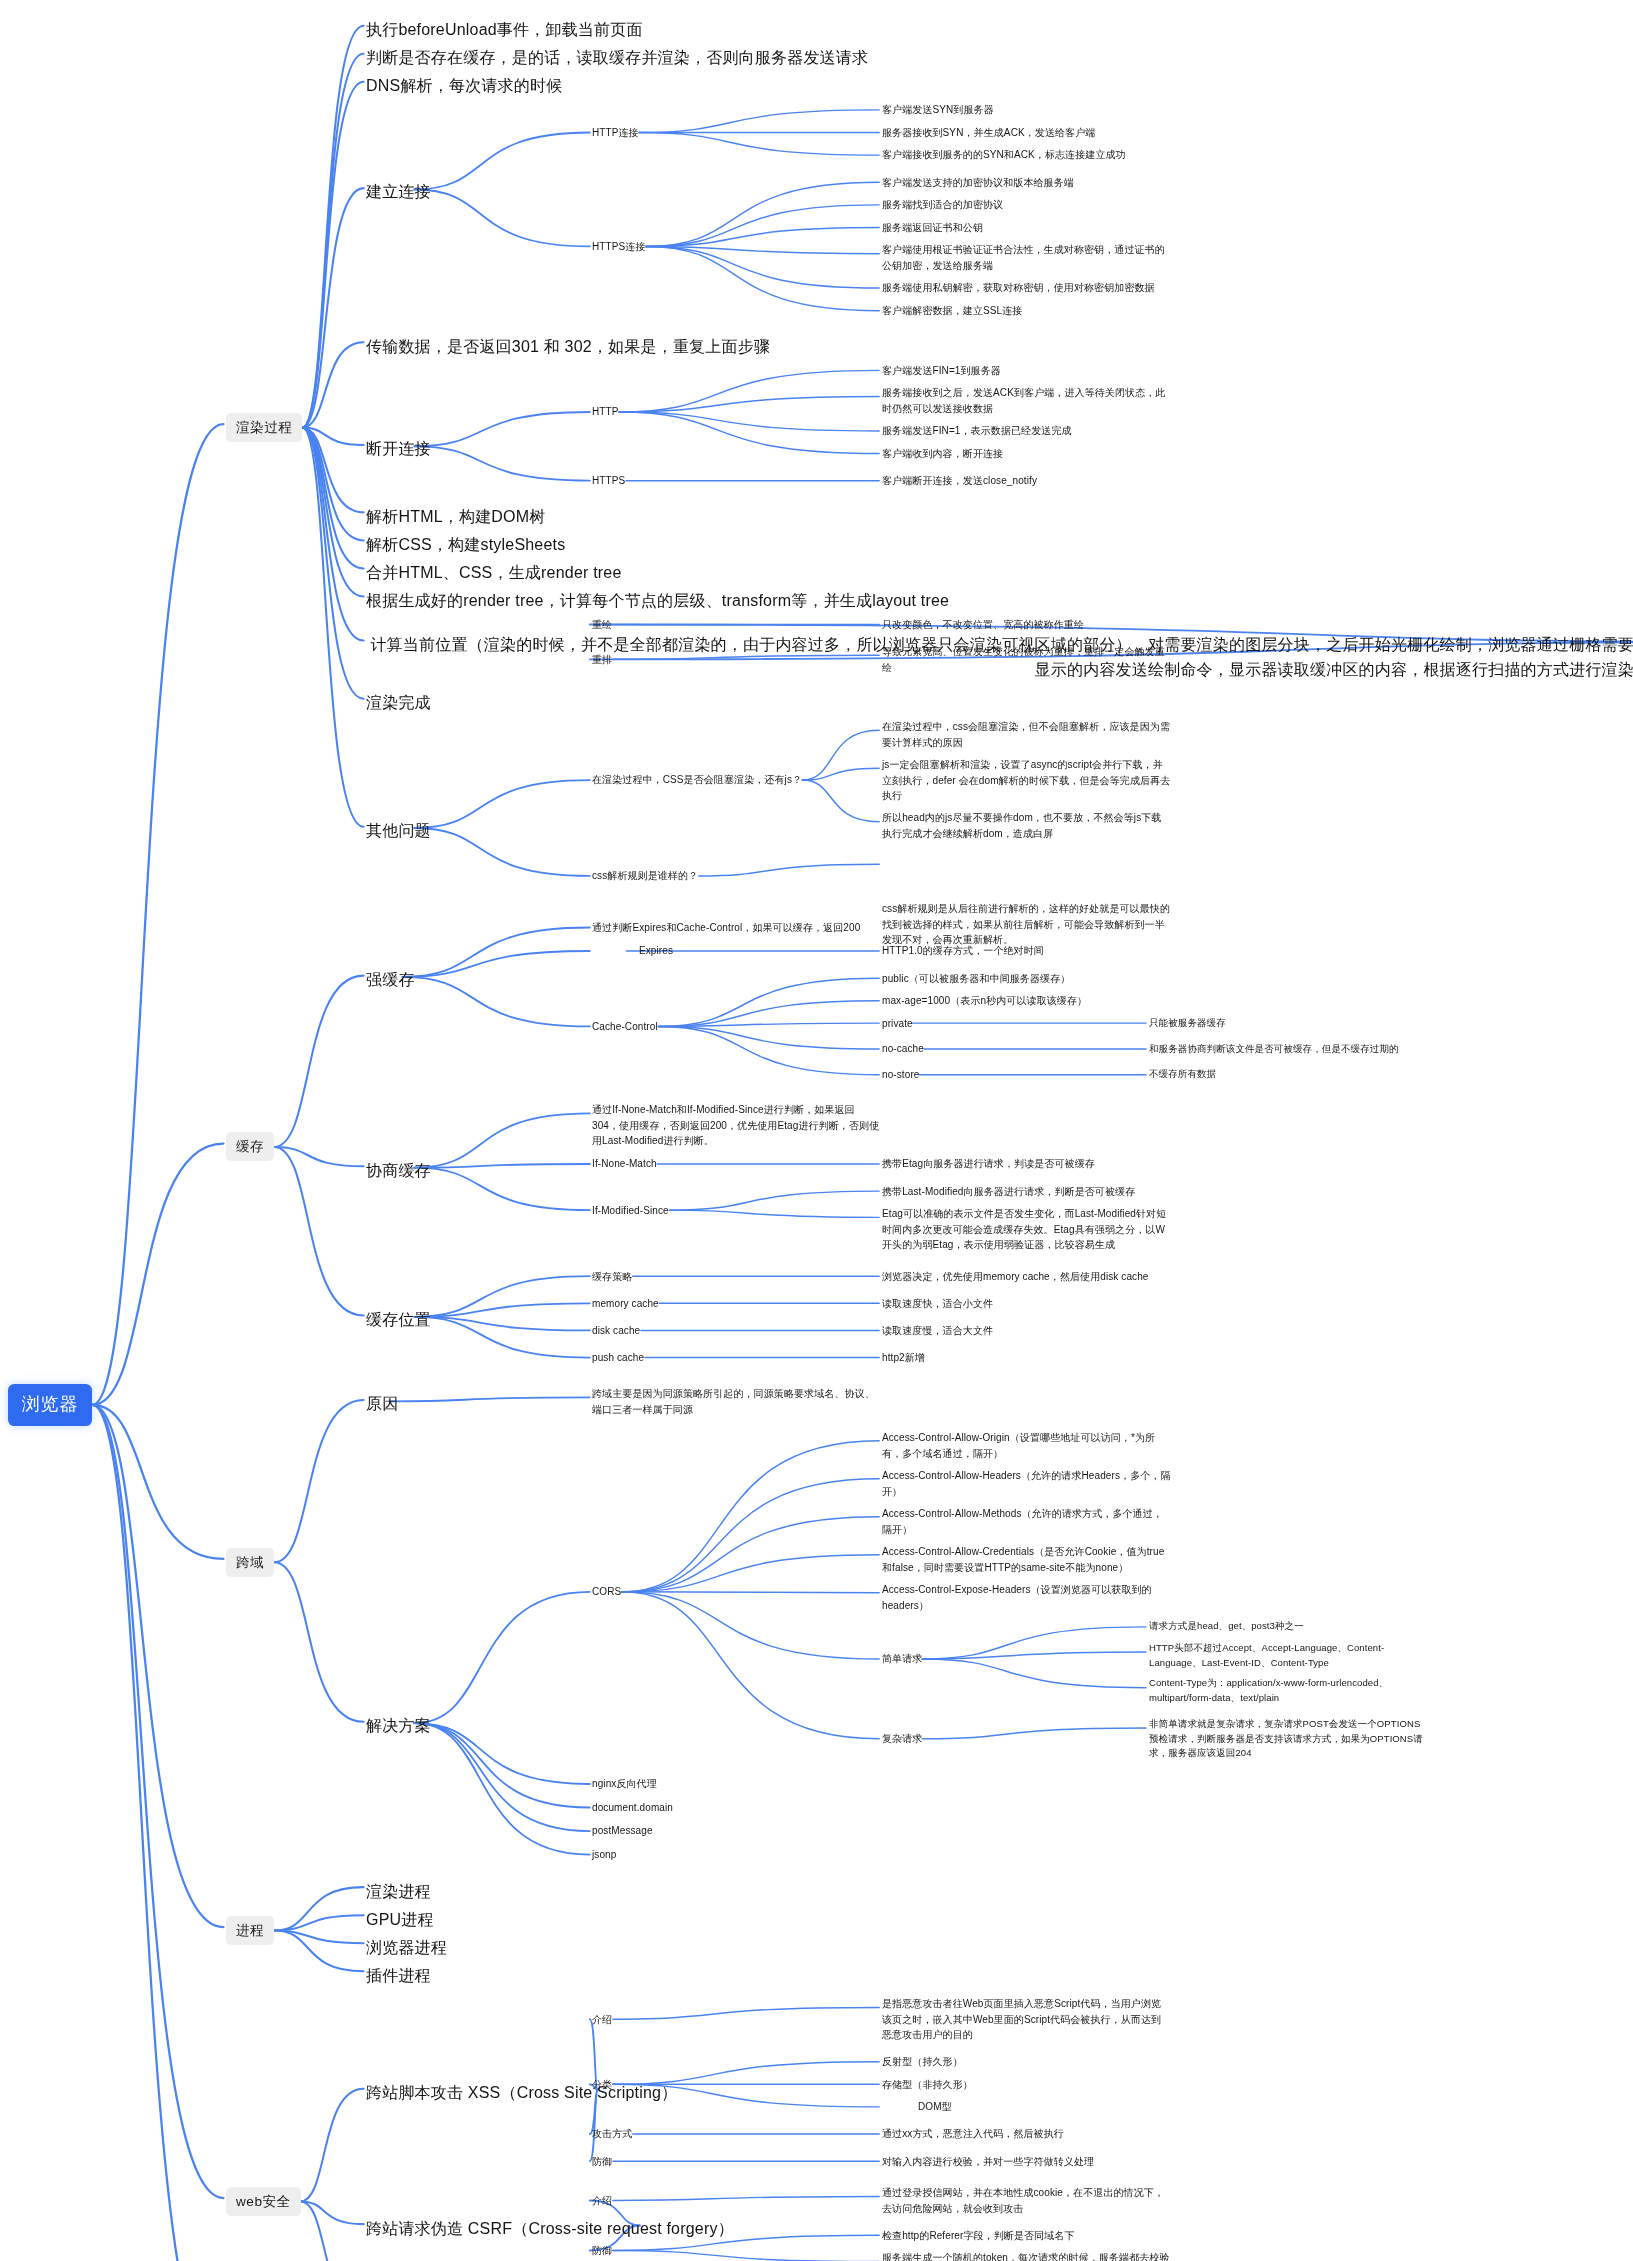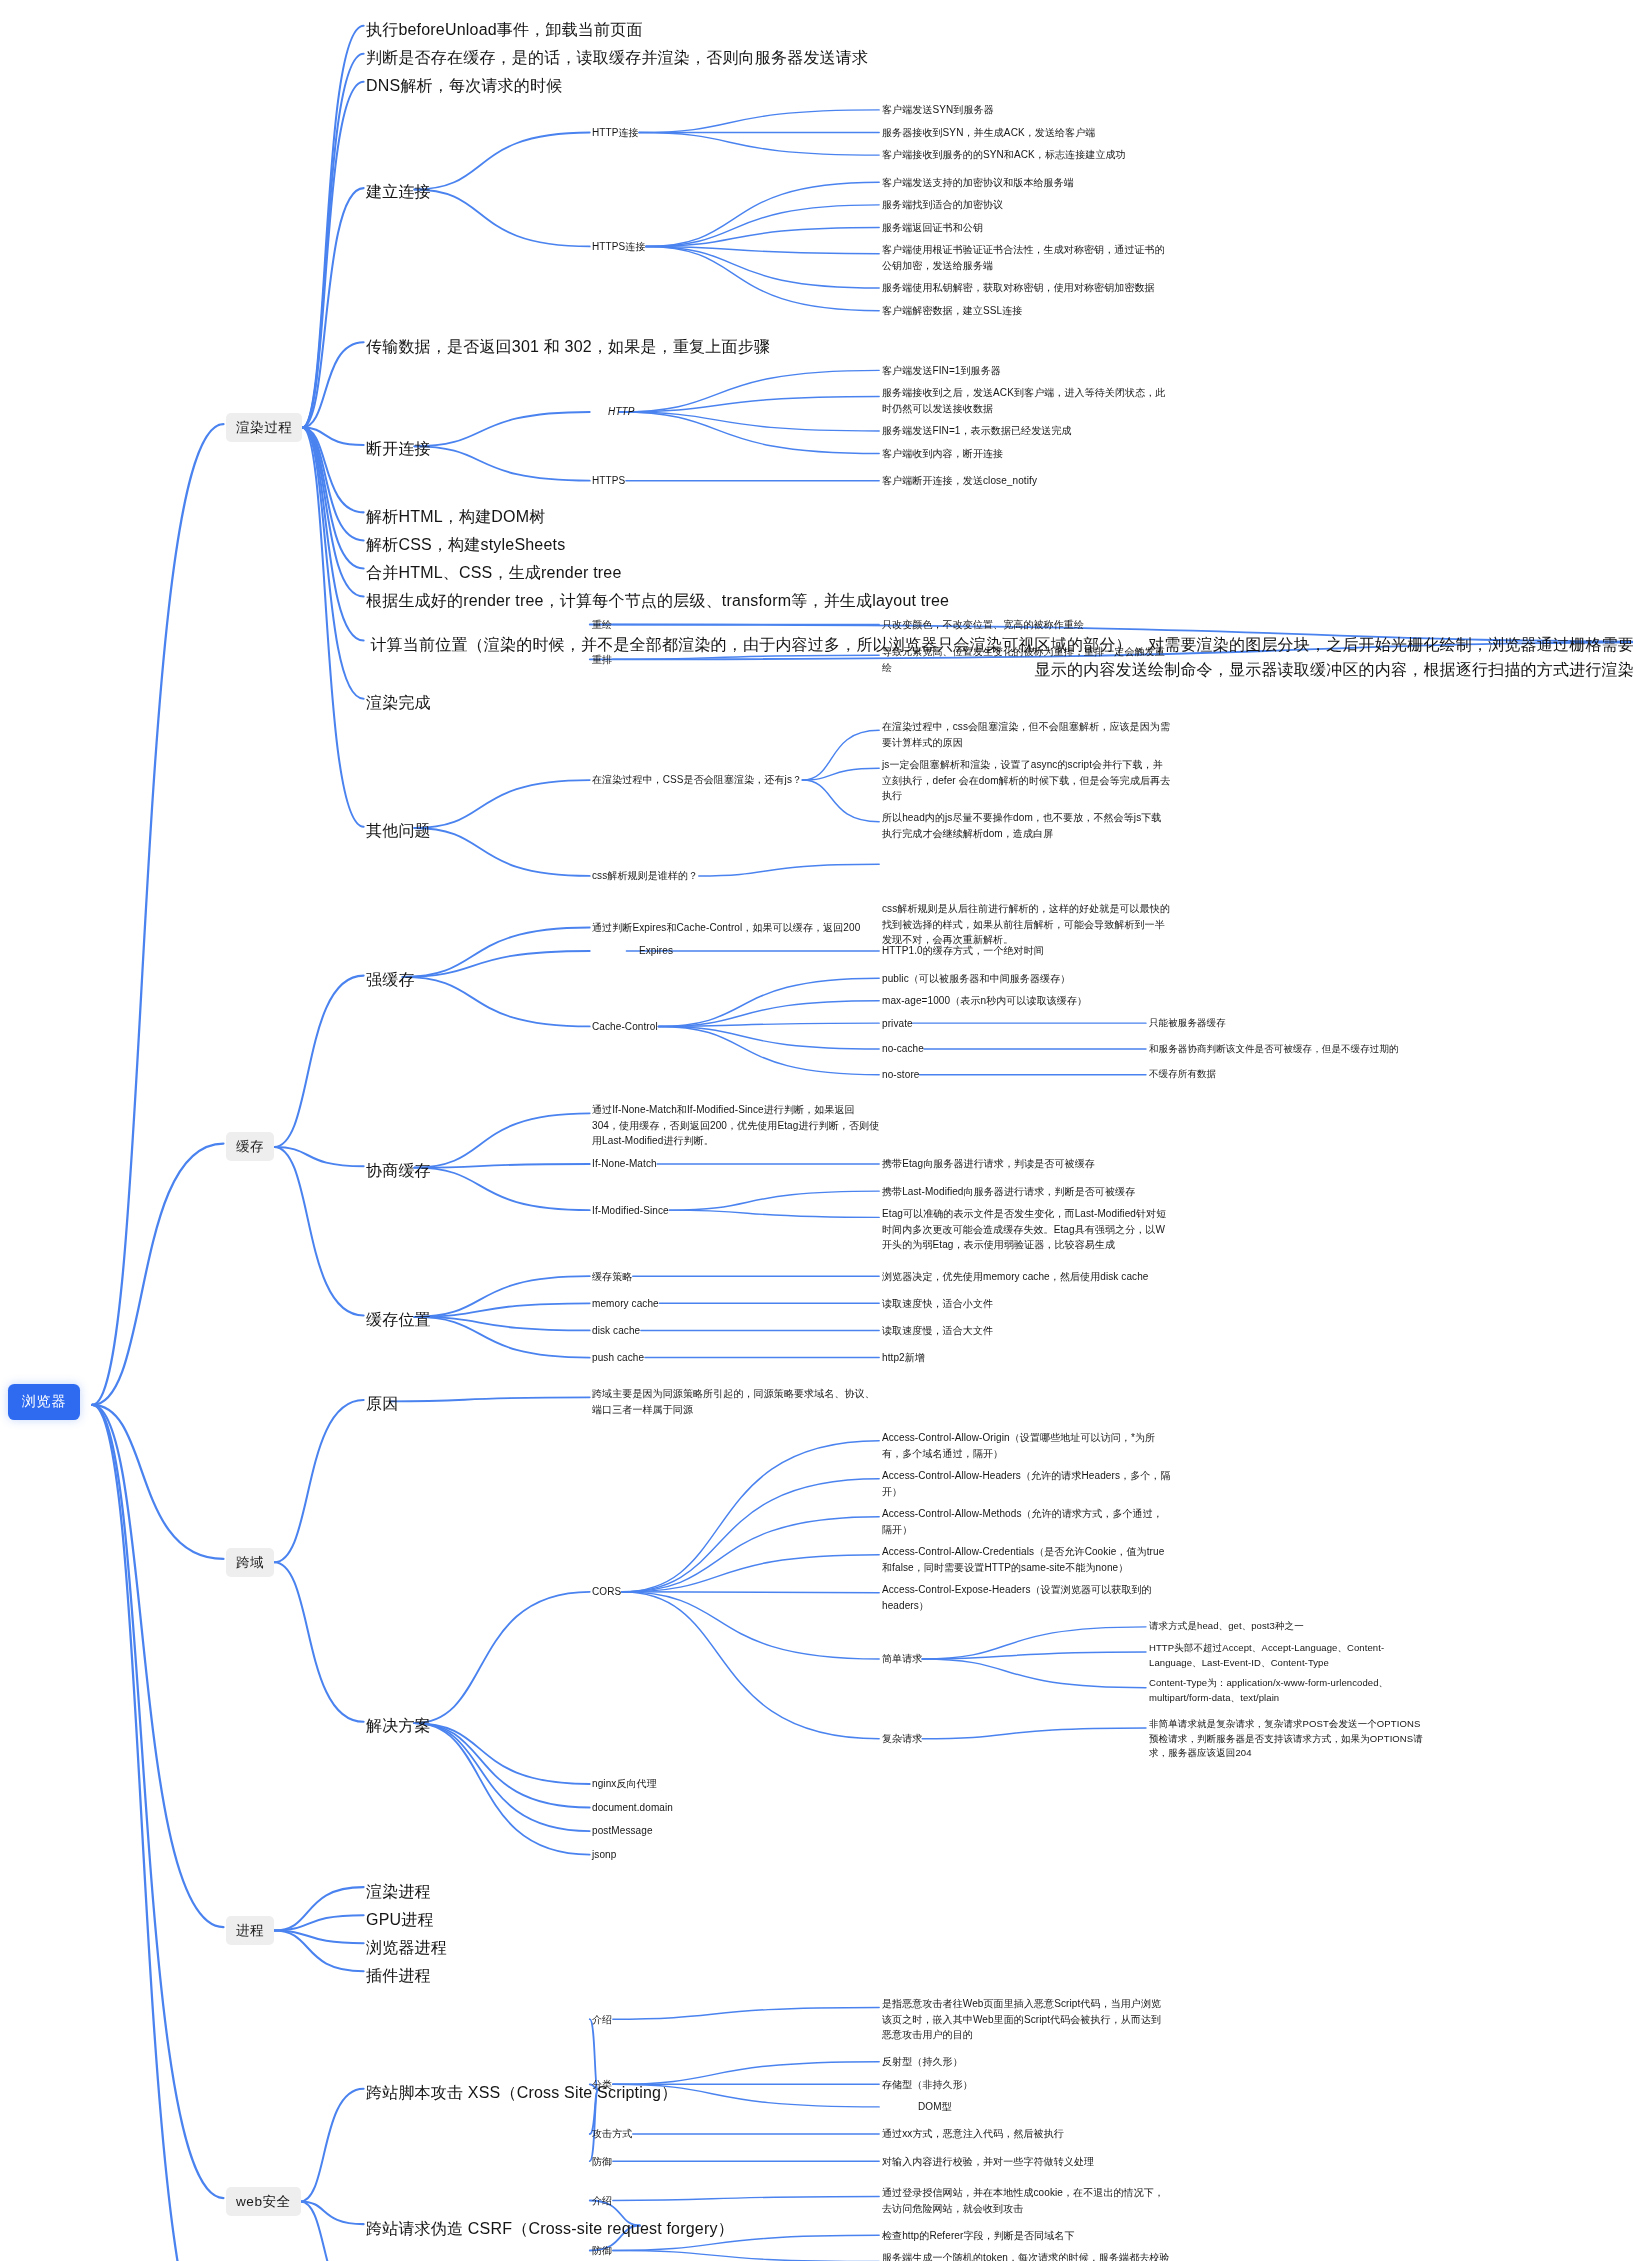--- a/index.html
+++ b/index.html
@@ -3,21 +3,21 @@
 <meta charset="utf-8">
 <style>
   html,body{margin:0;padding:0;background:#ffffff;}
   body{font-family:"Liberation Sans","DejaVu Sans",sans-serif;color:#222;}
   #root-canvas{position:relative;width:1634px;height:3076px;background:#fff;overflow:hidden;}
   svg#links{position:absolute;left:0;top:0;width:1634px;height:3076px;pointer-events:none;}
   .node{position:absolute;line-height:1.55;white-space:pre-wrap;}
   
   .n-root{
     background:#2e6bf0;color:#fff;border-radius:6.3px;
-    padding:7.2px 13.6px;font-size:14px;font-weight:400;
+    padding:7.2px 13.6px;font-size:18px;font-weight:400;
     box-shadow:0 0 10px rgba(46,107,240,.28);
     letter-spacing:0.9px;
   }
   
   .n-l2{
     background:#eeeeee;color:#1a1a1a;border-radius:5px;
     padding:4.1px 10px;font-size:13.6px;letter-spacing:0.5px;
   }
   
   .n-l3{font-size:16px;color:#141414;letter-spacing:0.2px;text-align:right;}
@@ -164,21 +164,21 @@
     <div class="node n-l4" style="left: 882px; top: 147px;">客户端接收到服务的的SYN和ACK，标志连接建立成功</div>
     <div class="node n-l4" style="left: 592px; top: 239px;">HTTPS连接</div>
     <div class="node n-l4" style="left: 882px; top: 175px;">客户端发送支持的加密协议和版本给服务端</div>
     <div class="node n-l4" style="left: 882px; top: 197px;">服务端找到适合的加密协议</div>
     <div class="node n-l4" style="left: 882px; top: 220px;">服务端返回证书和公钥</div>
     <div class="node n-l4" style="left: 882px; top: 242px; width: 289px;">客户端使用根证书验证证书合法性，生成对称密钥，通过证书的公钥加密，发送给服务端</div>
     <div class="node n-l4" style="left: 882px; top: 280px; width: 289px;">服务端使用私钥解密，获取对称密钥，使用对称密钥加密数据</div>
     <div class="node n-l4" style="left: 882px; top: 303px;">客户端解密数据，建立SSL连接</div>
     <div class="node n-l3" style="left: 366px; top: 335px;">传输数据，是否返回301 和 302，如果是，重复上面步骤</div>
     <div class="node n-l3" style="left: 366px; top: 437px;">断开连接</div>
-    <div class="node n-l4" style="left: 608px; top: 404px; font-style: italic;">HTTP</div>
+    <div class="node n-l4" style="left: 592px; top: 404px;">HTTP</div>
     <div class="node n-l4" style="left: 882px; top: 363px;">客户端发送FIN=1到服务器</div>
     <div class="node n-l4" style="left: 882px; top: 385px; width: 289px;">服务端接收到之后，发送ACK到客户端，进入等待关闭状态，此时仍然可以发送接收数据</div>
     <div class="node n-l4" style="left: 882px; top: 423px;">服务端发送FIN=1，表示数据已经发送完成</div>
     <div class="node n-l4" style="left: 882px; top: 446px;">客户端收到内容，断开连接</div>
     <div class="node n-l4" style="left: 592px; top: 473px;">HTTPS</div>
     <div class="node n-l4" style="left: 882px; top: 473px;">客户端断开连接，发送close_notify</div>
     <div class="node n-l3" style="left: 366px; top: 505px;">解析HTML，构建DOM树</div>
     <div class="node n-l3" style="left: 366px; top: 533px;">解析CSS，构建styleSheets</div>
     <div class="node n-l3" style="left: 366px; top: 561px;">合并HTML、CSS，生成render tree</div>
     <div class="node n-l3" style="left: 366px; top: 589px;">根据生成好的render tree，计算每个节点的层级、transform等，并生成layout tree</div>

